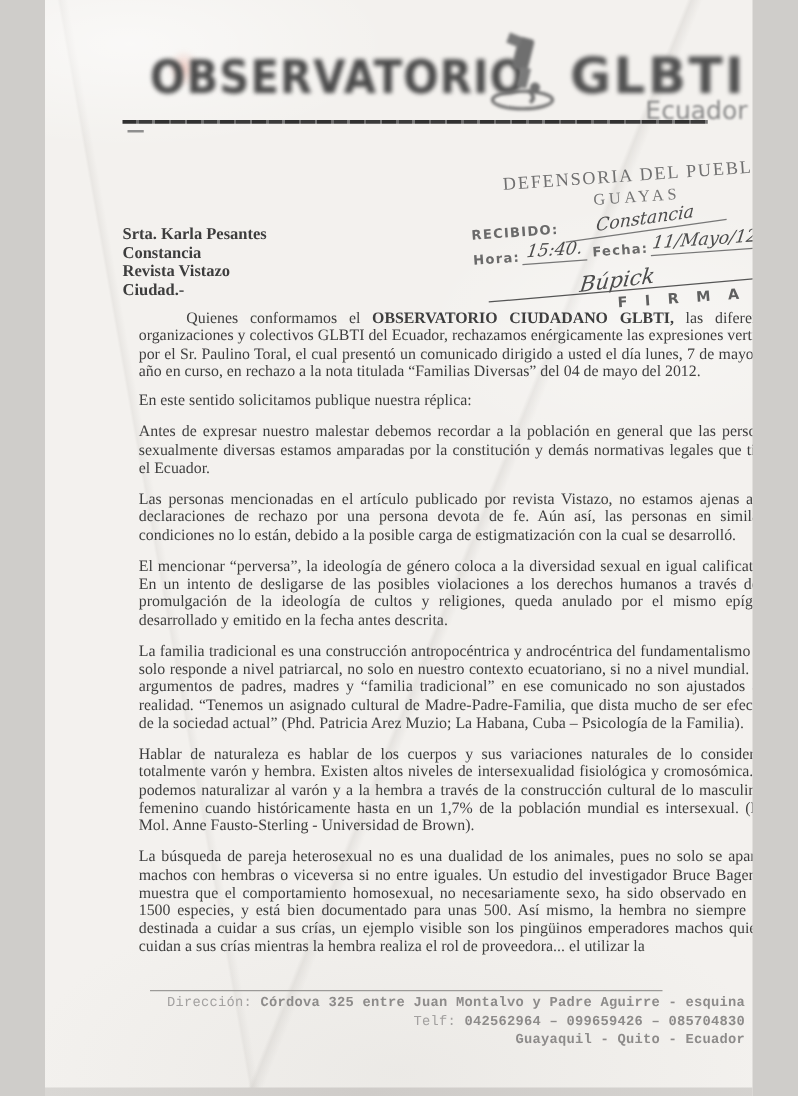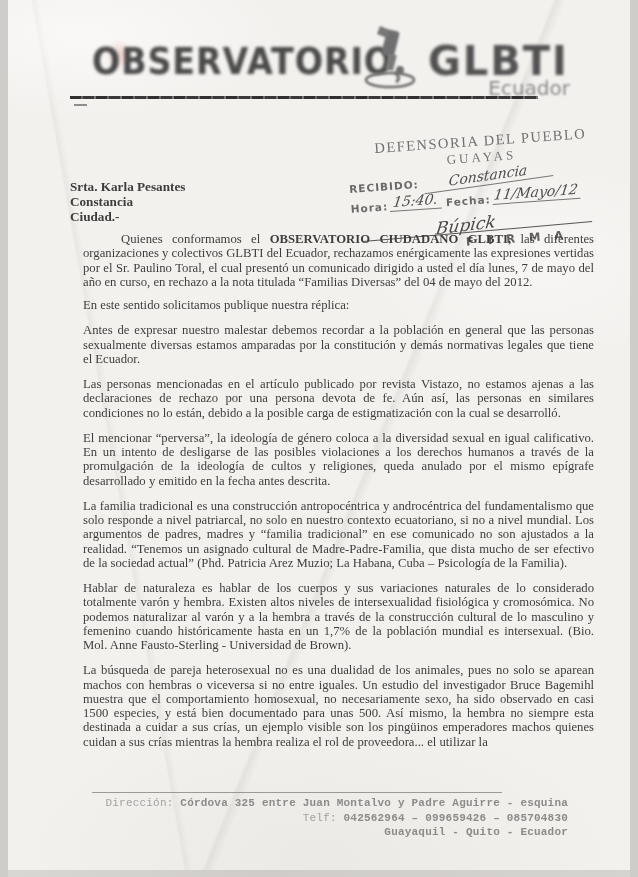--- a/index.html
+++ b/index.html
@@ -1,17 +1,17 @@
 <!DOCTYPE html>
 <html lang="es"><head>
 <meta charset="utf-8">
 <style>
   html,body { margin:0; padding:0; background:#cfcdca; }
   .page {
-    position:relative; width:622px; height:877px; margin:0 auto;
+    position:relative; width:566px; height:877px; margin:0 auto;
     background:
       radial-gradient(ellipse 300px 120px at 12% 4%, rgba(255,255,255,.55), transparent 70%),
       radial-gradient(ellipse 260px 150px at 85% 30%, rgba(255,255,255,.35), transparent 70%),
       linear-gradient(112deg, transparent 55.8%, rgba(205,202,198,.35) 56.2%, transparent 57.2%),
       linear-gradient(80deg, transparent 22.8%, rgba(210,207,203,.30) 23.1%, transparent 24.0%),
       radial-gradient(ellipse 400px 200px at 50% 98%, rgba(228,226,222,.5), transparent 75%),
       #f3f1ee;
     overflow:hidden;
     font-family:"Liberation Serif", serif;
     color:#3d3d3d;
@@ -141,20 +141,21 @@
       <span class="sig-name">Búpick</span>
       <div class="sig-line"></div>
       <div class="firma-label">F I R M A</div>
     </div>
   </div>
 
   <div class="letter-body">
     <div class="recipient">
       <div>Srta. Karla Pesantes</div>
       <div>Constancia</div>
+      <div>Revista Vistazo</div>
       <div>Ciudad.-</div>
     </div>
 
     <p class="indent-first"><span>Quienes conformamos el </span><span class="bold-inline">OBSERVATORIO CIUDADANO GLBTI,</span><span> las diferentes organizaciones y colectivos GLBTI del Ecuador, rechazamos enérgicamente las expresiones vertidas por el Sr. Paulino Toral, el cual presentó un comunicado dirigido a usted el día lunes, 7 de mayo del año en curso, en rechazo a la nota titulada “Familias Diversas” del 04 de mayo del 2012.</span></p>
 
     <p style="margin-bottom:11px;">En este sentido solicitamos publique nuestra réplica:</p>
     <p style="margin-bottom:11px;">Antes de expresar nuestro malestar debemos recordar a la población en general que las personas sexualmente diversas estamos amparadas por la constitución y demás normativas legales que tiene el Ecuador.</p>
     <p style="margin-bottom:11px;">Las personas mencionadas en el artículo publicado por revista Vistazo, no estamos ajenas a las declaraciones de rechazo por una persona devota de fe. Aún así, las personas en similares condiciones no lo están, debido a la posible carga de estigmatización con la cual se desarrolló.</p>
     <p style="margin-bottom:11px;">El mencionar “perversa”, la ideología de género coloca a la diversidad sexual en igual calificativo. En un intento de desligarse de las posibles violaciones a los derechos humanos a través de la promulgación de la ideología de cultos y religiones, queda anulado por el mismo epígrafe desarrollado y emitido en la fecha antes descrita.</p>
     <p style="margin-bottom:11px;">La familia tradicional es una construcción antropocéntrica y androcéntrica del fundamentalismo que solo responde a nivel patriarcal, no solo en nuestro contexto ecuatoriano, si no a nivel mundial. Los argumentos de padres, madres y “familia tradicional” en ese comunicado no son ajustados a la realidad. “Tenemos un asignado cultural de Madre-Padre-Familia, que dista mucho de ser efectivo de la sociedad actual” (Phd. Patricia Arez Muzio; La Habana, Cuba – Psicología de la Familia).</p>

